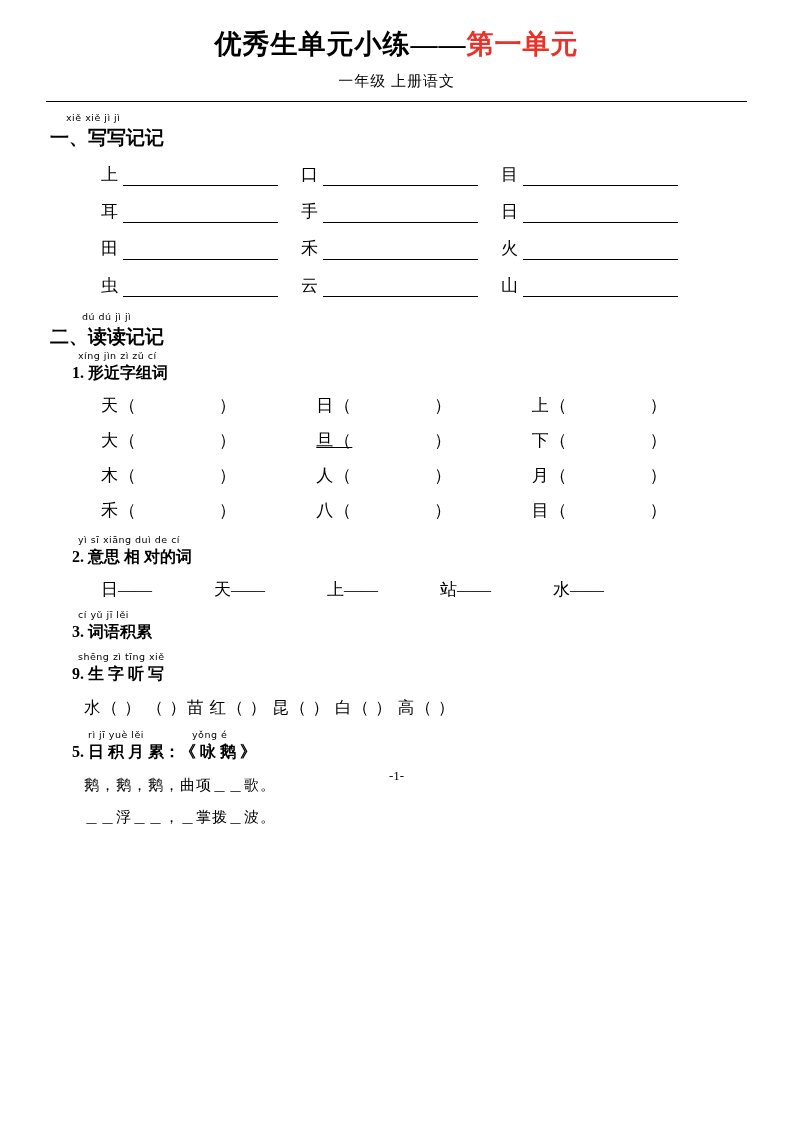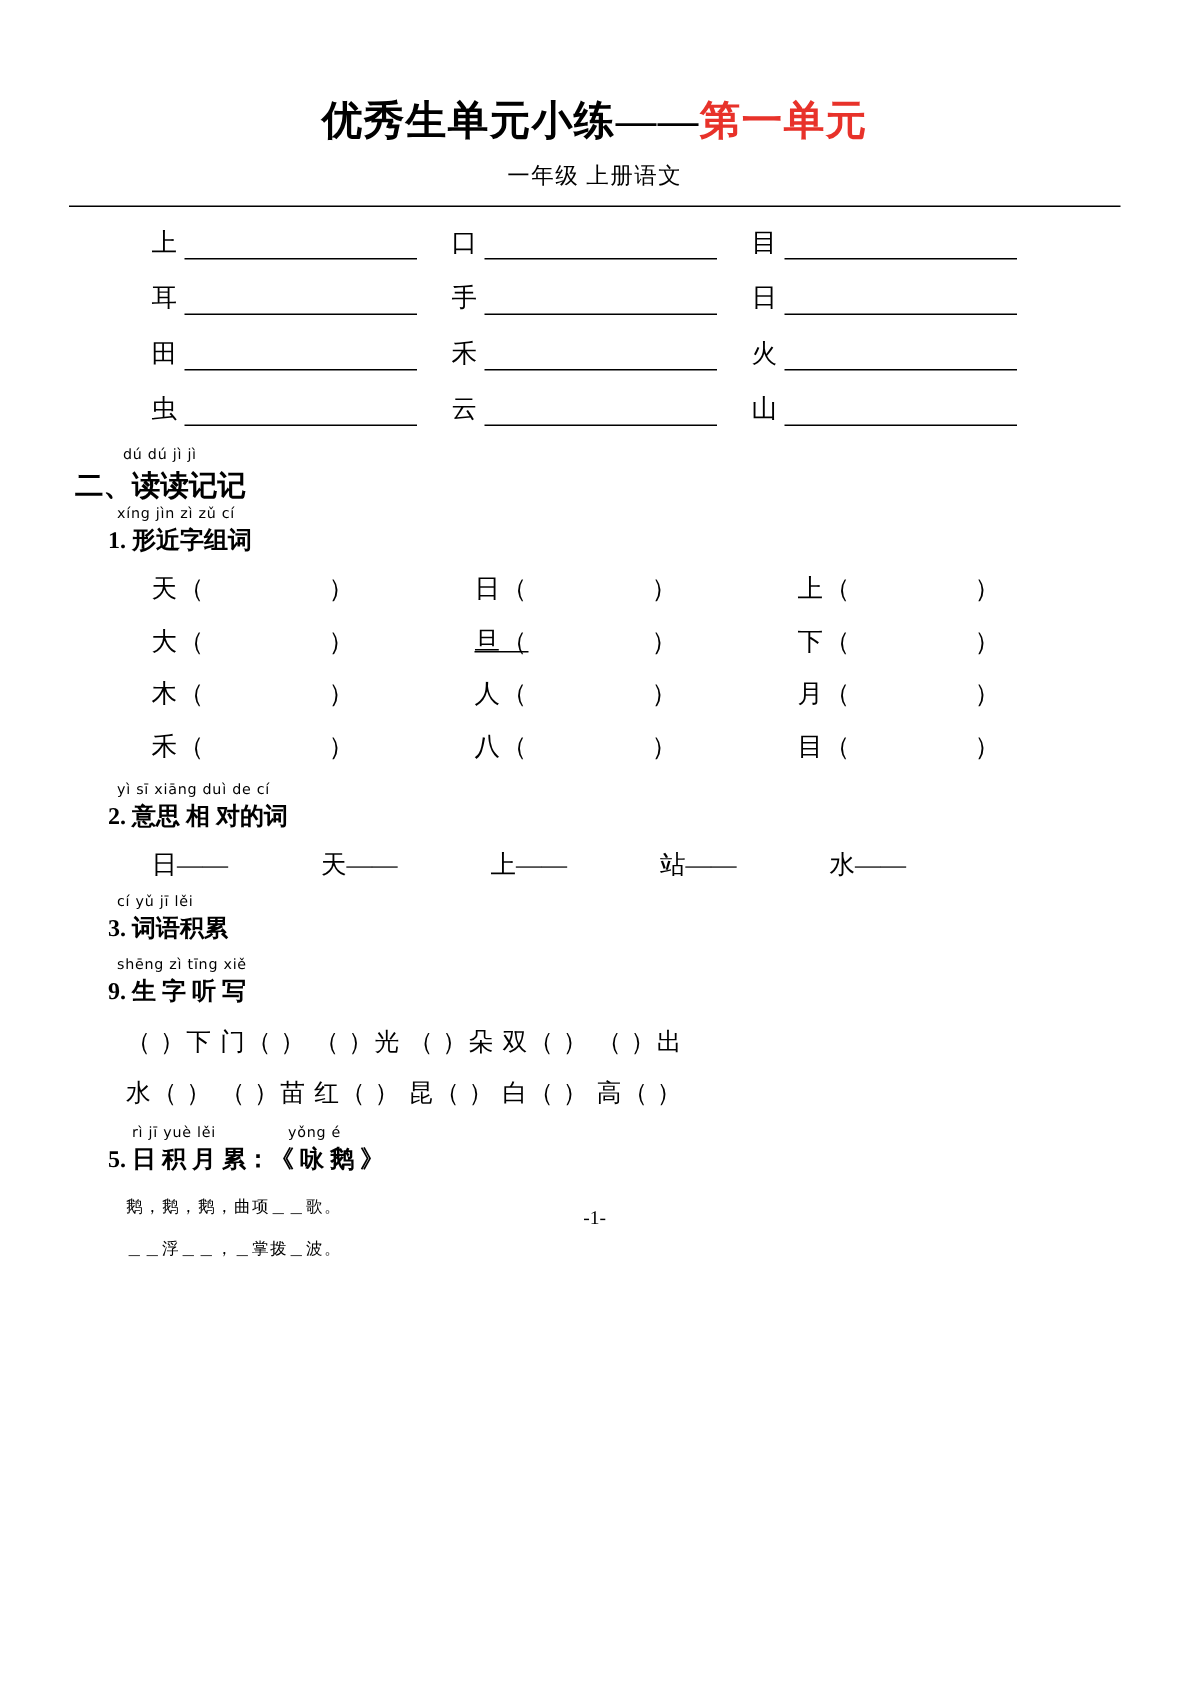--- a/index.html
+++ b/index.html
@@ -14,21 +14,20 @@
     color: #000000;
     position: relative;
     overflow: hidden;
   }
   .page {
     width: 793px;
     height: 826px;
     box-sizing: border-box;
     padding: 18px 46px 0 46px;
     position: relative;
-    margin-top: 36px;
   }
   
   .title {
     text-align: center;
     font-size: 27px;
     font-weight: bold;
     letter-spacing: 1px;
     margin-top: 8px;
     white-space: nowrap;
   }
@@ -134,21 +133,21 @@
   .dict-line {
     margin: 12px 0 0 38px;
     font-size: 16.5px;
     white-space: nowrap;
     letter-spacing: 1px;
   }
 
   
   .poem-line {
     margin: 13px 0 0 38px;
-    font-size: 11px;
+    font-size: 15px;
     letter-spacing: 1px;
   }
 
   
   .footer {
     position: absolute;
     bottom: 42px;
     left: 0;
     width: 793px;
     text-align: center;
@@ -162,20 +161,24 @@
 
   <div class="title">
     <span class="t-black">优秀生单元小练——</span><span class="t-red">第一单元</span>
   </div>
 
   <div class="subtitle">一年级   上册语文</div>
 
   <hr class="rule">
 
   <div class="section">
+    <div class="sec-head">
+      <span class="pinyin-row" style="left:16px;">xiě xiě  jì   jì</span>
+      <span>一、写写记记</span>
+    </div>
 
     <div class="write-grid">
       <div class="write-row">
         <div class="write-cell">
             <span class="write-char">上</span>
             <span class="write-line"></span>
           </div>
         <div class="write-cell">
             <span class="write-char">口</span>
             <span class="write-line"></span>
@@ -281,21 +284,20 @@
       <span class="pinyin-row" style="left:6px;">cí  yǔ   jī  lěi</span>
       <span>3. 词语积累</span>
     </div>
 
 
     <div class="sub-head" style="margin-top:8px;">
       <span class="pinyin-row" style="left:6px;">shēng  zì  tīng xiě</span>
       <span>9. 生 字 听 写</span>
     </div>
 
-    <div class="dict-line">（    ）下  门（    ）  （    ）光  （    ）朵  双（    ）  （    ）出</div>
     <div class="dict-line">水（    ）  （    ）苗  红（    ）  昆（    ）  白（    ）  高（    ）</div>
 
     <div class="sub-head" style="margin-top:10px;">
       <span class="pinyin-row" style="left:16px;">rì   jī  yuè lěi</span>
       <span class="pinyin-row" style="left:120px;">yǒng é</span>
       <span>5. 日 积 月 累：《 咏 鹅 》</span>
     </div>
 
     <div class="poem-line">鹅，鹅，鹅，曲项＿＿歌。</div>
     <div class="poem-line">＿＿浮＿＿，＿掌拨＿波。</div>

